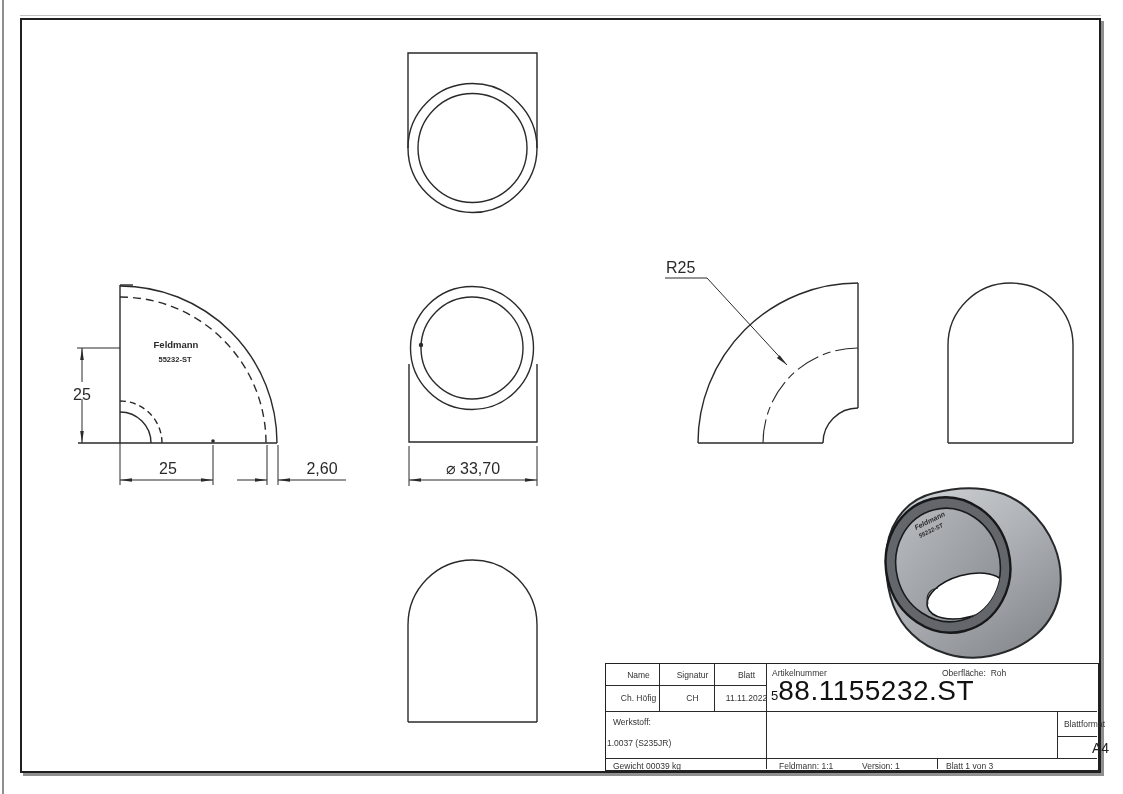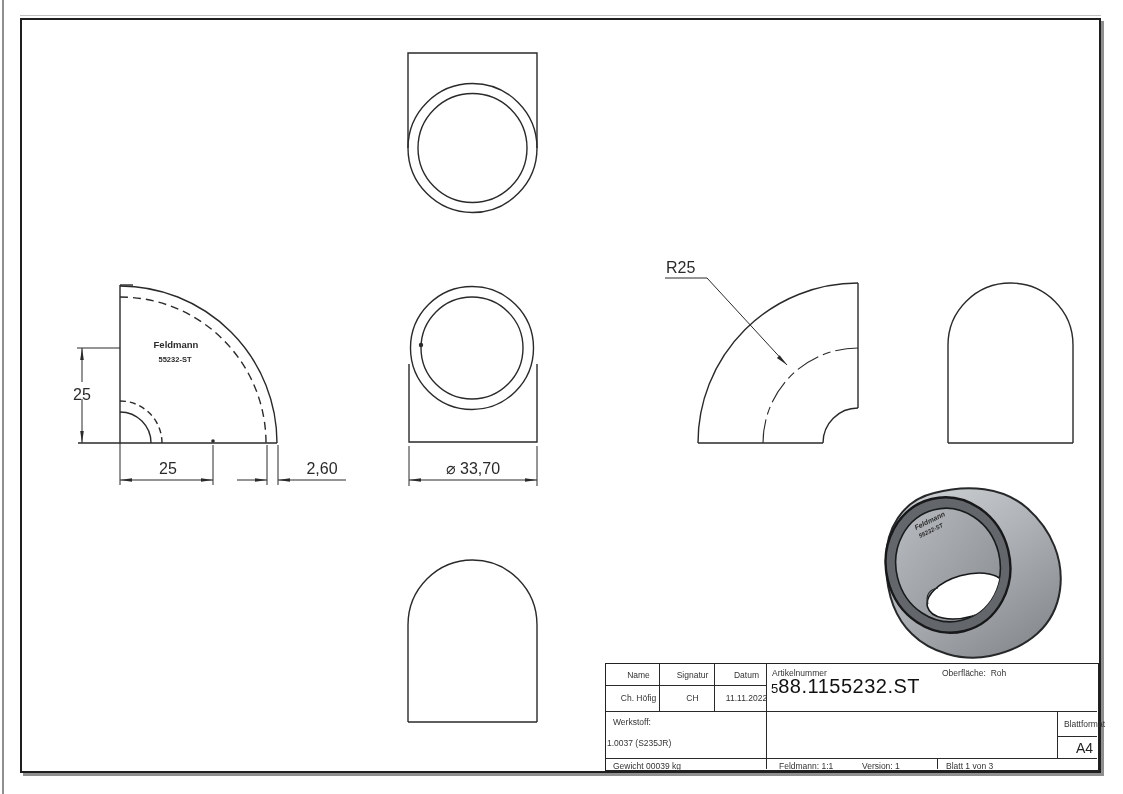--- a/index.html
+++ b/index.html
@@ -15,22 +15,22 @@
   .dimtxt{font-size:16px;}
   .parttxt{font-weight:bold;}
   
   #titleblock{left:605px;top:663px;width:494px;height:108px;box-sizing:border-box;
               border:1.5px solid #222;background:#fff;font-size:8.5px;color:#333;}
   .tb-line{position:absolute;background:#2a2a2a;}
   .tb-txt{position:absolute;white-space:pre;color:#333;}
   .tb-center{transform:translate(-50%,-50%);padding-left:13px;}
   #artnum-value{position:absolute;left:165px;top:11px;display:flex;align-items:baseline;color:#111;}
   #artnum-value .small{font-size:13px;}
-  #artnum-value .big{font-size:20px;letter-spacing:0.5px;}
-  #a4-cell{font-size:14px;color:#222;}
+  #artnum-value .big{font-size:28px;letter-spacing:0.5px;}
+  #a4-cell{font-size:14px;color:#222;margin-left:16px;}
 </style>
 </head>
 <body>
 
 <div id="canvas">
 
   <div class="abs" id="page-edge"></div>
   <div class="abs" id="frame-topline"></div>
   <div class="abs" id="frame"></div>
 
@@ -168,21 +168,21 @@
     <div class="tb-line" style="left:160px;top:0;width:1px;height:105px"></div>
     <div class="tb-line" style="left:0;top:21px;width:160px;height:1px"></div>
     <div class="tb-line" style="left:0;top:47px;width:491px;height:1px"></div>
     <div class="tb-line" style="left:0;top:94px;width:491px;height:1px"></div>
     <div class="tb-line" style="left:451px;top:47px;width:1px;height:47px"></div>
     <div class="tb-line" style="left:451px;top:72px;width:40px;height:1px"></div>
     <div class="tb-line" style="left:331px;top:94px;width:1px;height:11px"></div>
 
     <div class="tb-txt tb-center" style="left:26px;top:11px">Name</div>
     <div class="tb-txt tb-center" style="left:80px;top:11px">Signatur</div>
-    <div class="tb-txt tb-center" style="left:134px;top:11px">Datum</div>
+    <div class="tb-txt tb-center" style="left:134px;top:11px">Blatt</div>
     <div class="tb-txt tb-center" style="left:26px;top:34px">Ch. Höfig</div>
     <div class="tb-txt tb-center" style="left:80px;top:34px">CH</div>
     <div class="tb-txt tb-center" style="left:134px;top:34px">11.11.2022</div>
     <div class="tb-txt" style="left:7px;top:53px">Werkstoff:</div>
     <div class="tb-txt" style="left:1px;top:74px">1.0037 (S235JR)</div>
     <div class="tb-txt" style="left:7px;top:96.5px">Gewicht 00039 kg</div>
 
     <div class="tb-txt" style="left:166px;top:4px">Artikelnummer</div>
     <div class="tb-txt" style="left:336px;top:4px">Oberfläche:  Roh</div>
     <div id="artnum-value">

